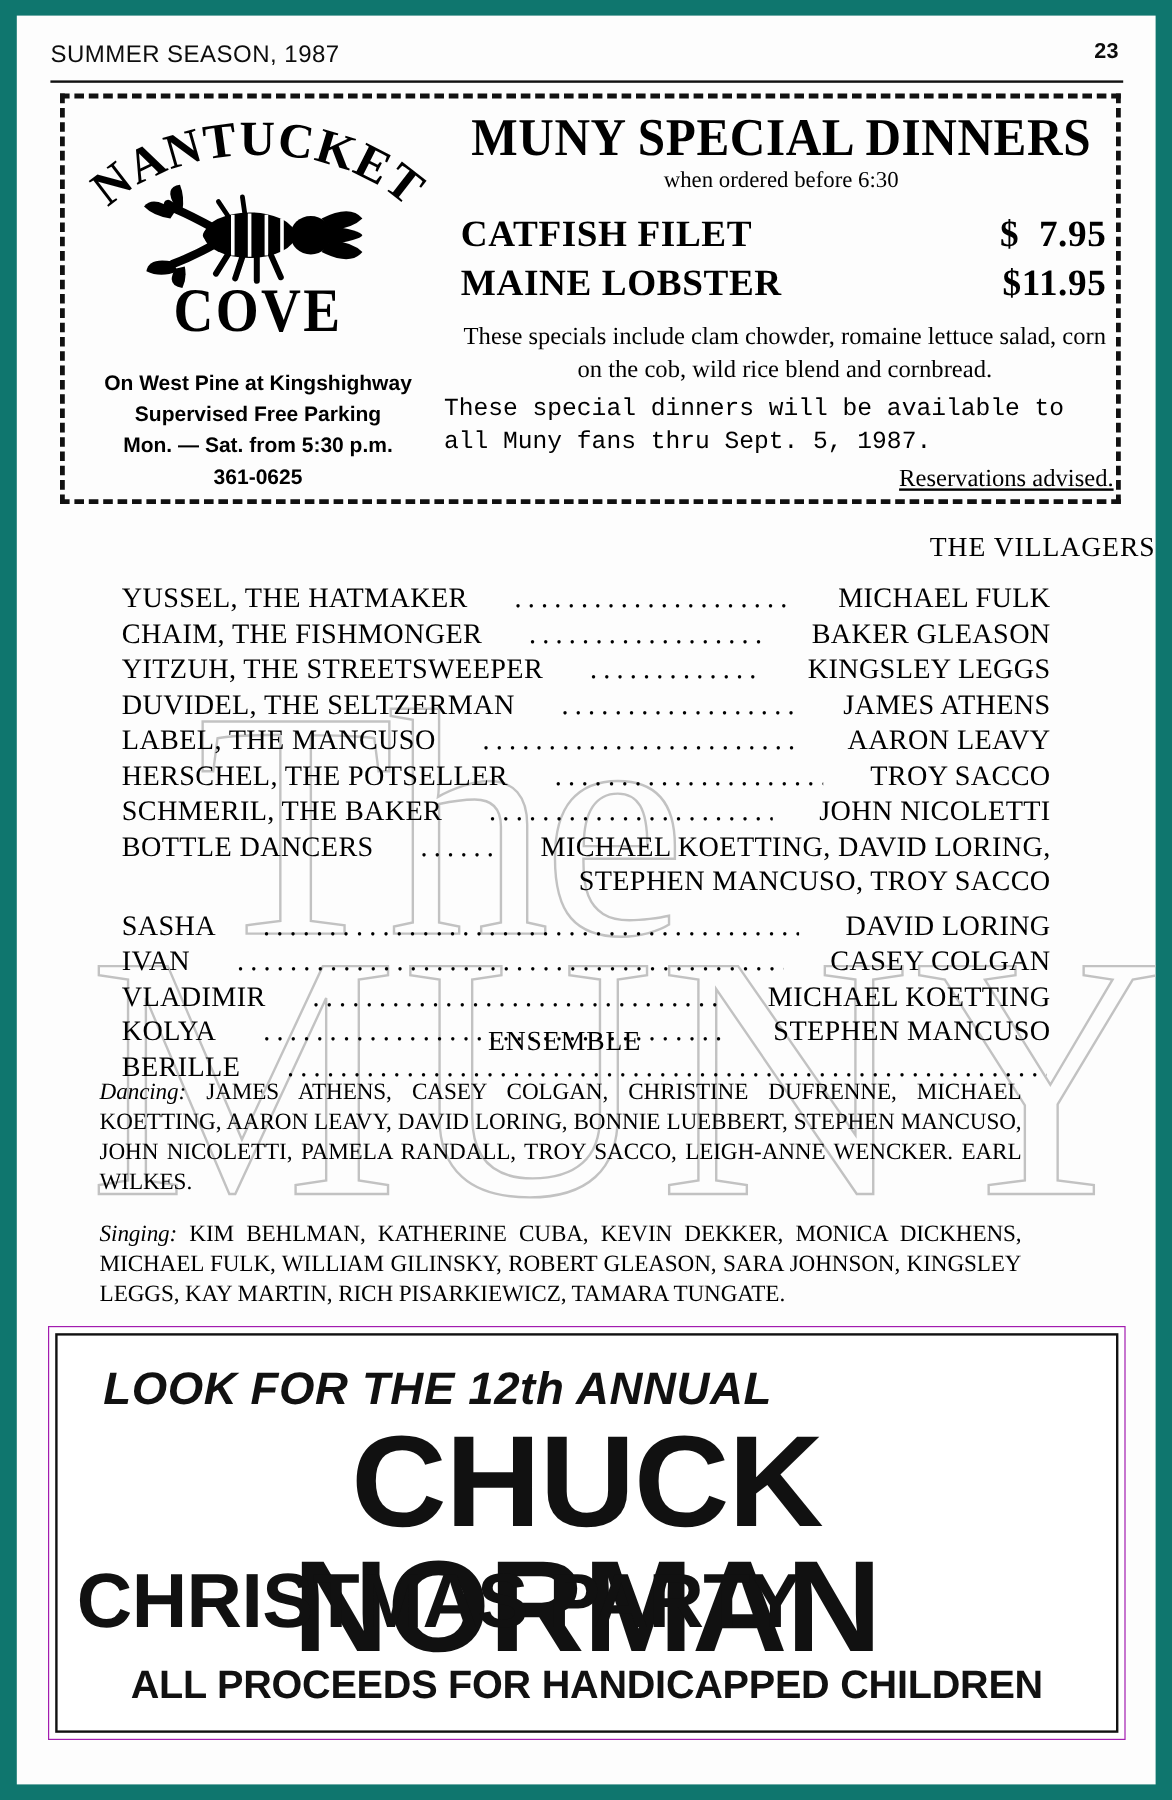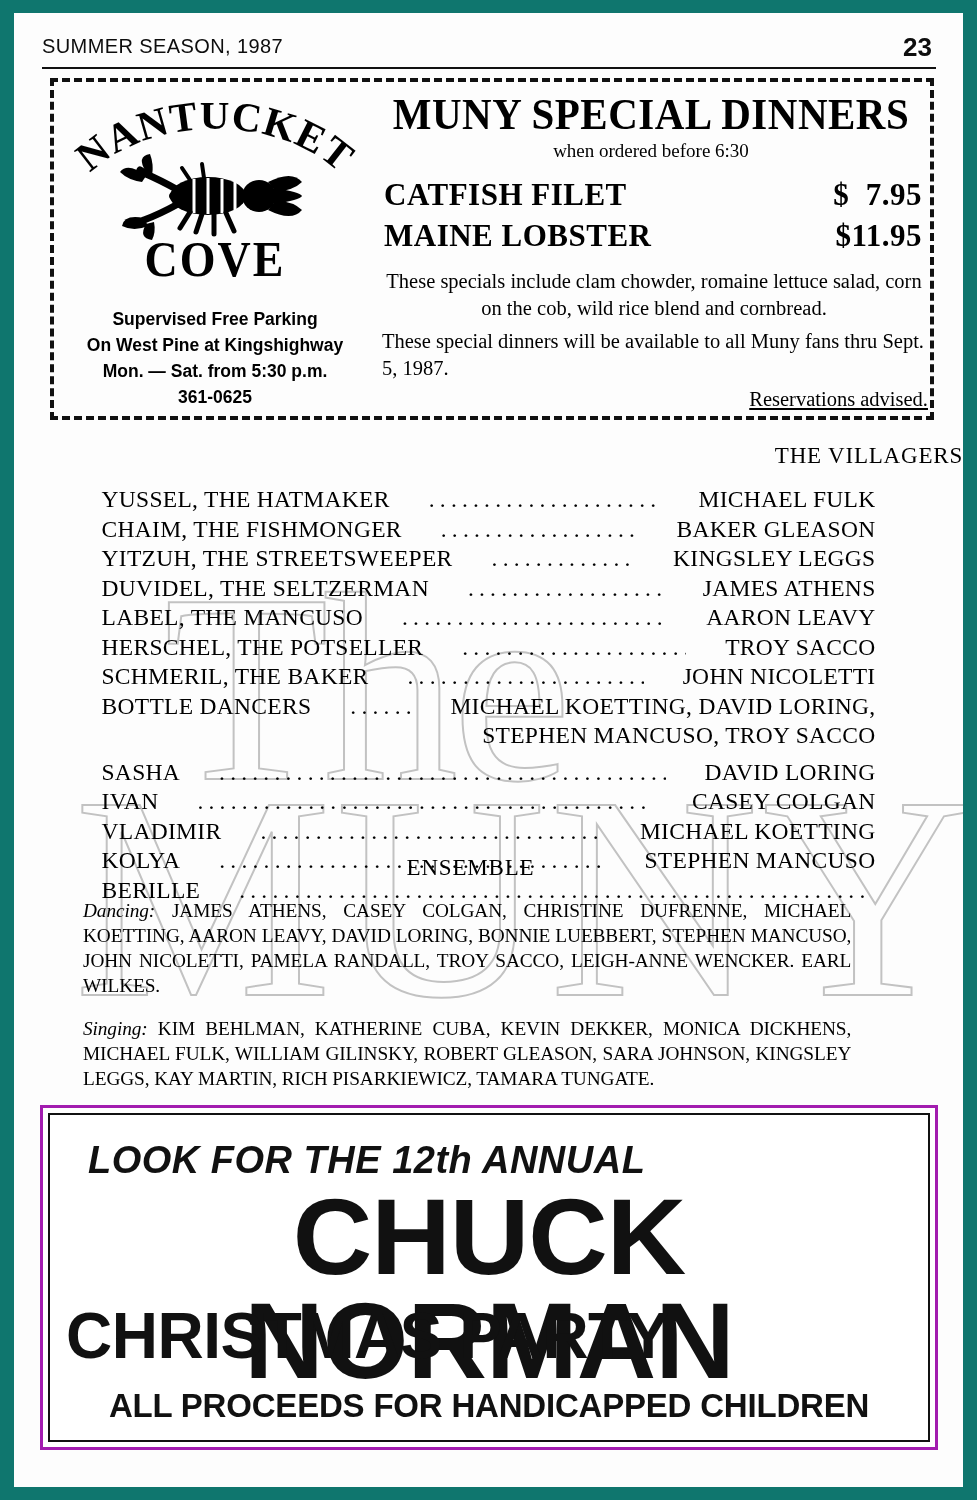--- a/index.html
+++ b/index.html
@@ -41,21 +41,21 @@
     font-size: 20px;
     font-weight: 500;
     letter-spacing: 0.4px;
     color: #0d0d0d;
   }
   .header-page-number {
     position: absolute;
     right: 0;
     top: -3px;
     font-family: "Liberation Sans", sans-serif;
-    font-size: 26px;
+    font-size: 18px;
     font-weight: 700;
     color: #0d0d0d;
   }
   .header-rule {
     position: absolute;
     left: 28px;
     top: 54px;
     width: 894px;
     height: 2px;
     background: #111;
@@ -183,25 +183,25 @@
     top: 186px;
     width: 548px;
     text-align: center;
     font-family: "Liberation Serif", serif;
     font-size: 20.5px;
     line-height: 27px;
     color: #000;
   }
   .ad-note-2 {
     position: absolute;
-    left: 328px;
+    left: 316px;
     top: 246px;
     width: 548px;
     text-align: left;
-    font-family: Liberation Serif, serif;
+    font-family: Liberation Mono, monospace;
     font-size: 20.5px;
     line-height: 27px;
     color: #000;
   }
   .ad-reservations {
     position: absolute;
     left: 326px;
     top: 306px;
     width: 548px;
     text-align: right;
@@ -336,21 +336,21 @@
     margin-top: 16px;
   }
 
   
   .ad-bottom {
     position: absolute;
     left: 26px;
     top: 1092px;
     width: 898px;
     height: 345px;
-    border: 3px solid #a21caf;
+    border: 1px solid #a21caf;
     box-sizing: border-box;
     background: #fff;
     z-index: 3;
   }
   .ad-bottom-inner {
     position: absolute;
     left: 5px;
     top: 5px;
     right: 5px;
     bottom: 5px;
@@ -464,22 +464,22 @@
               <path d="M110 61 L118 79" stroke="#000" stroke-width="5" stroke-linecap="round" fill="none"></path>
               <path d="M74 28 L66 16" stroke="#000" stroke-width="4" stroke-linecap="round" fill="none"></path>
               <path d="M88 26 L86 12" stroke="#000" stroke-width="4" stroke-linecap="round" fill="none"></path>
             </g>
           </svg>
 
           <div class="nc-cove">COVE</div>
         </div>
 
         <div class="nc-address">
+          <div>On West Pine at Kingshighway</div>
           <div>Supervised Free Parking</div>
-          <div>On West Pine at Kingshighway</div>
           <div>Mon. — Sat. from 5:30 p.m.</div>
           <div>361-0625</div>
         </div>
 
         <div class="ad-title">MUNY SPECIAL DINNERS</div>
         <div class="ad-subtitle">when ordered before 6:30</div>
 
         <div class="ad-menu">
           <div class="menu-row">
             <span class="item">CATFISH FILET</span>

